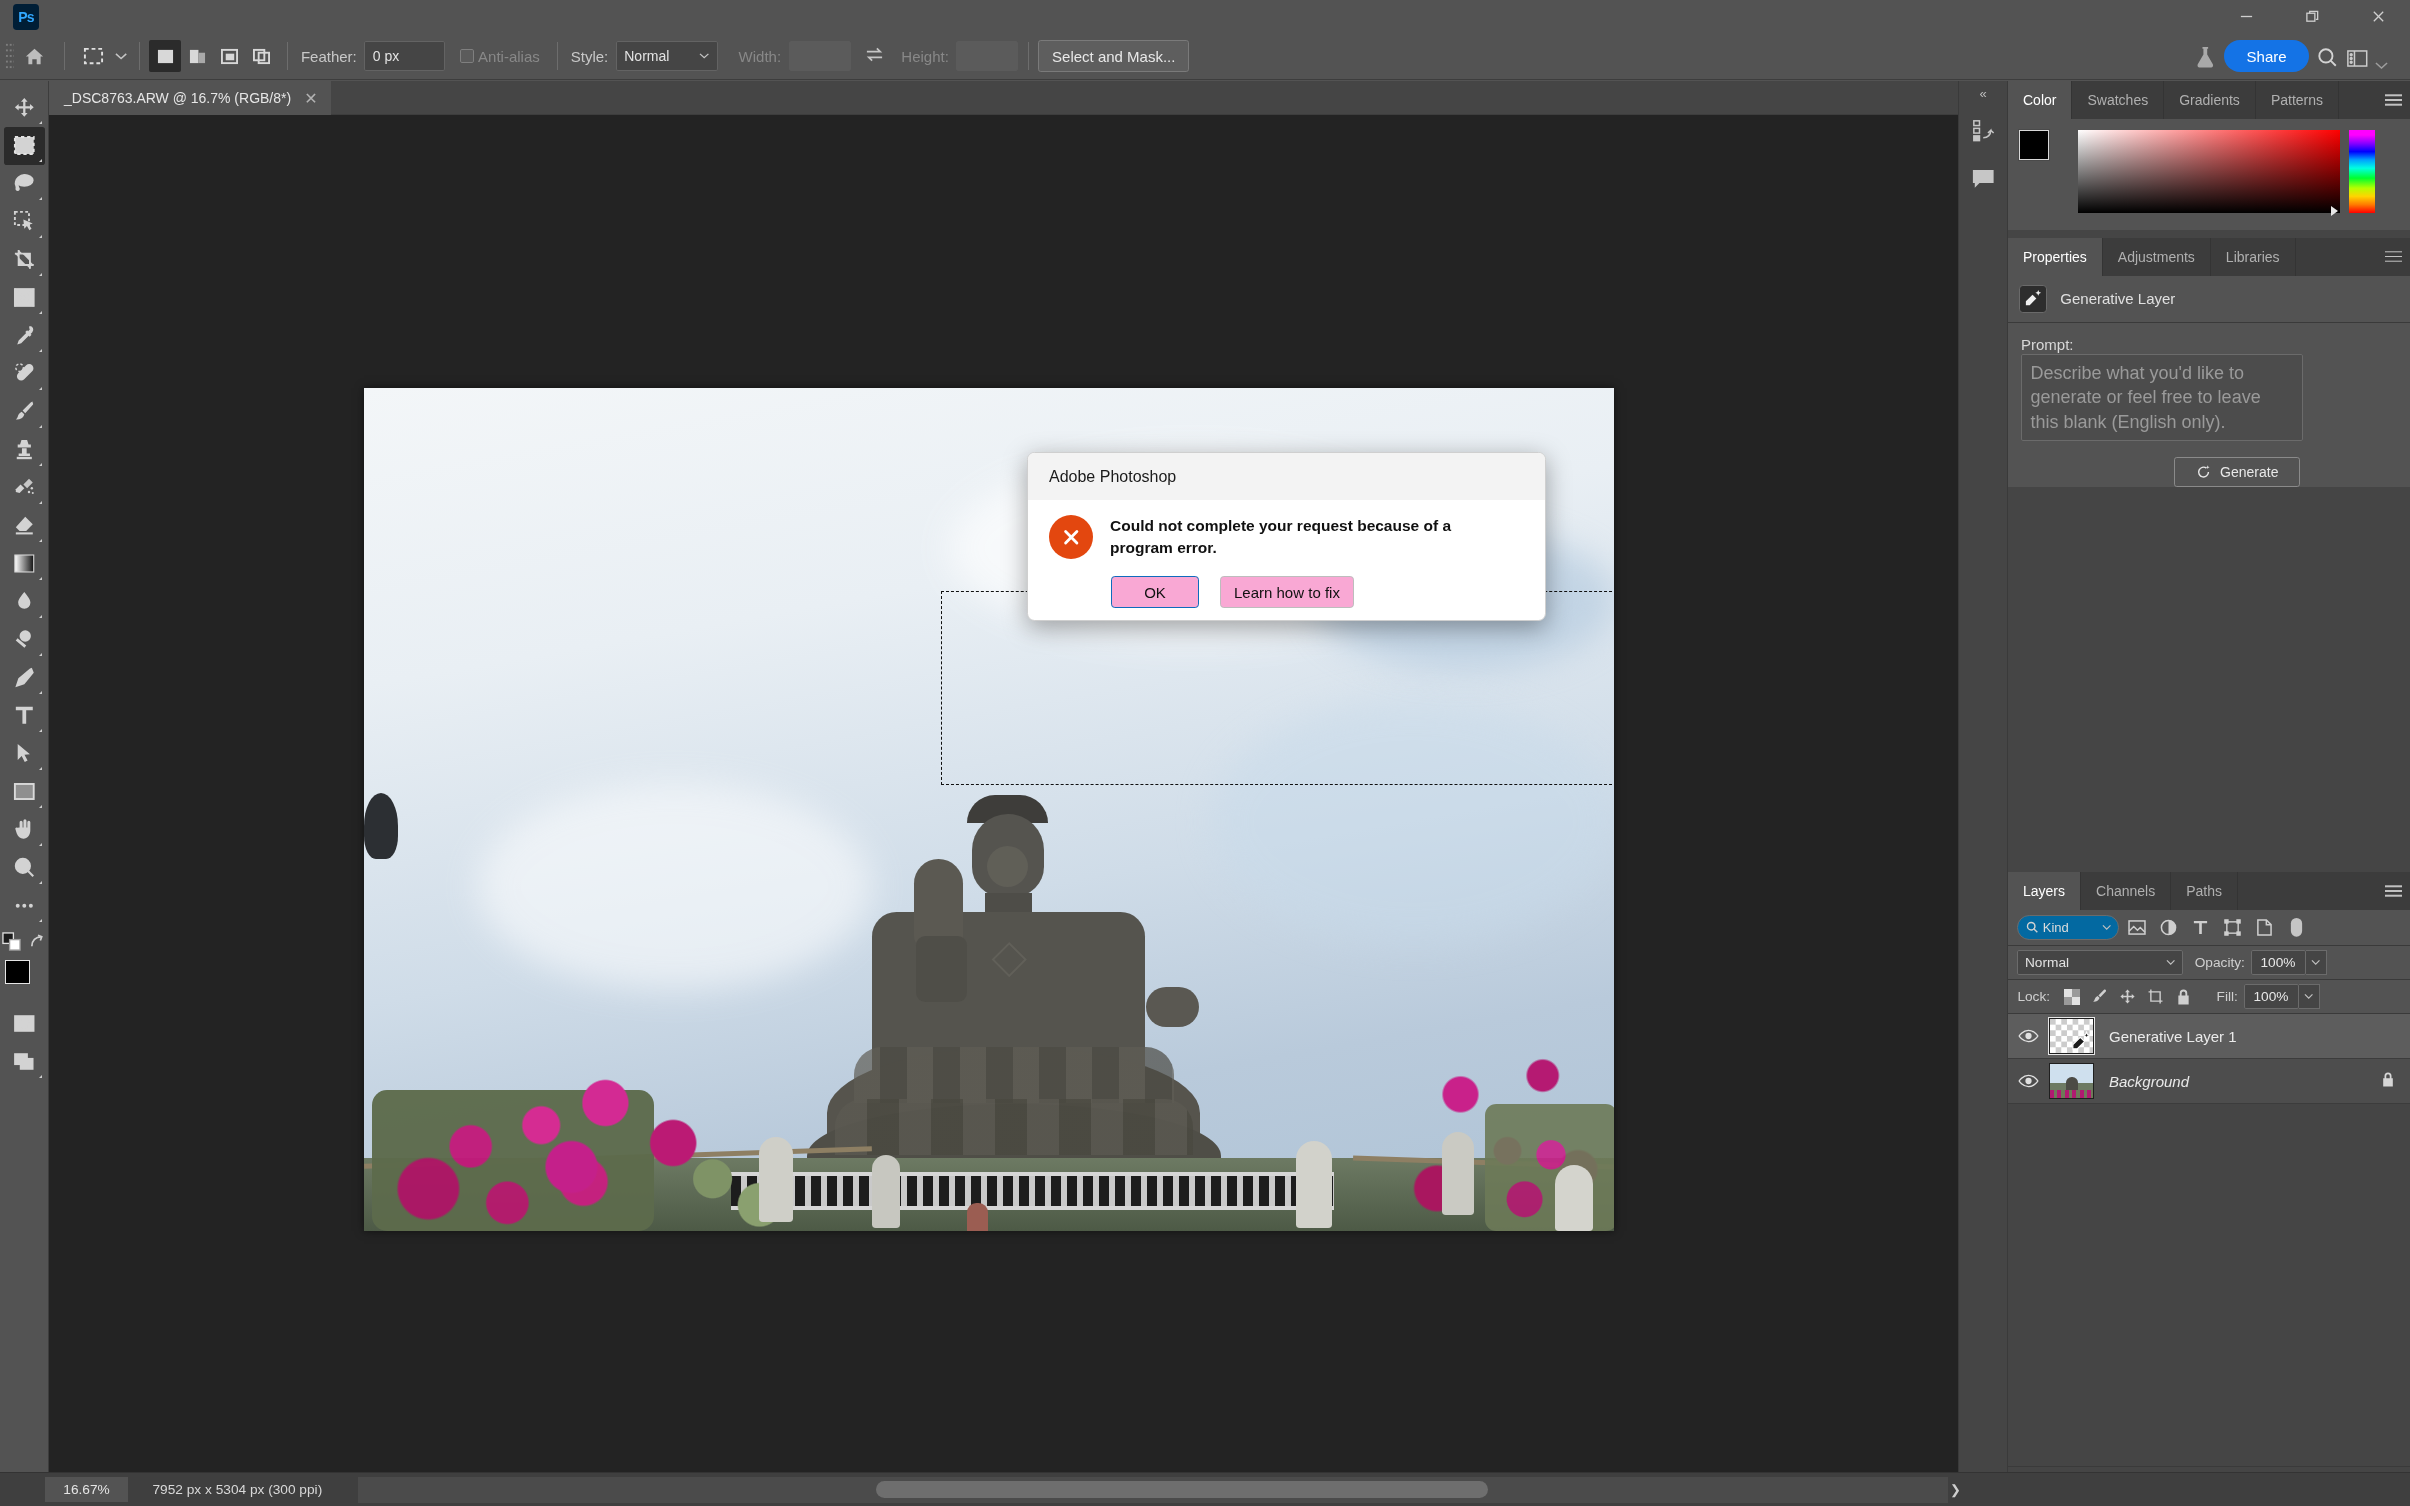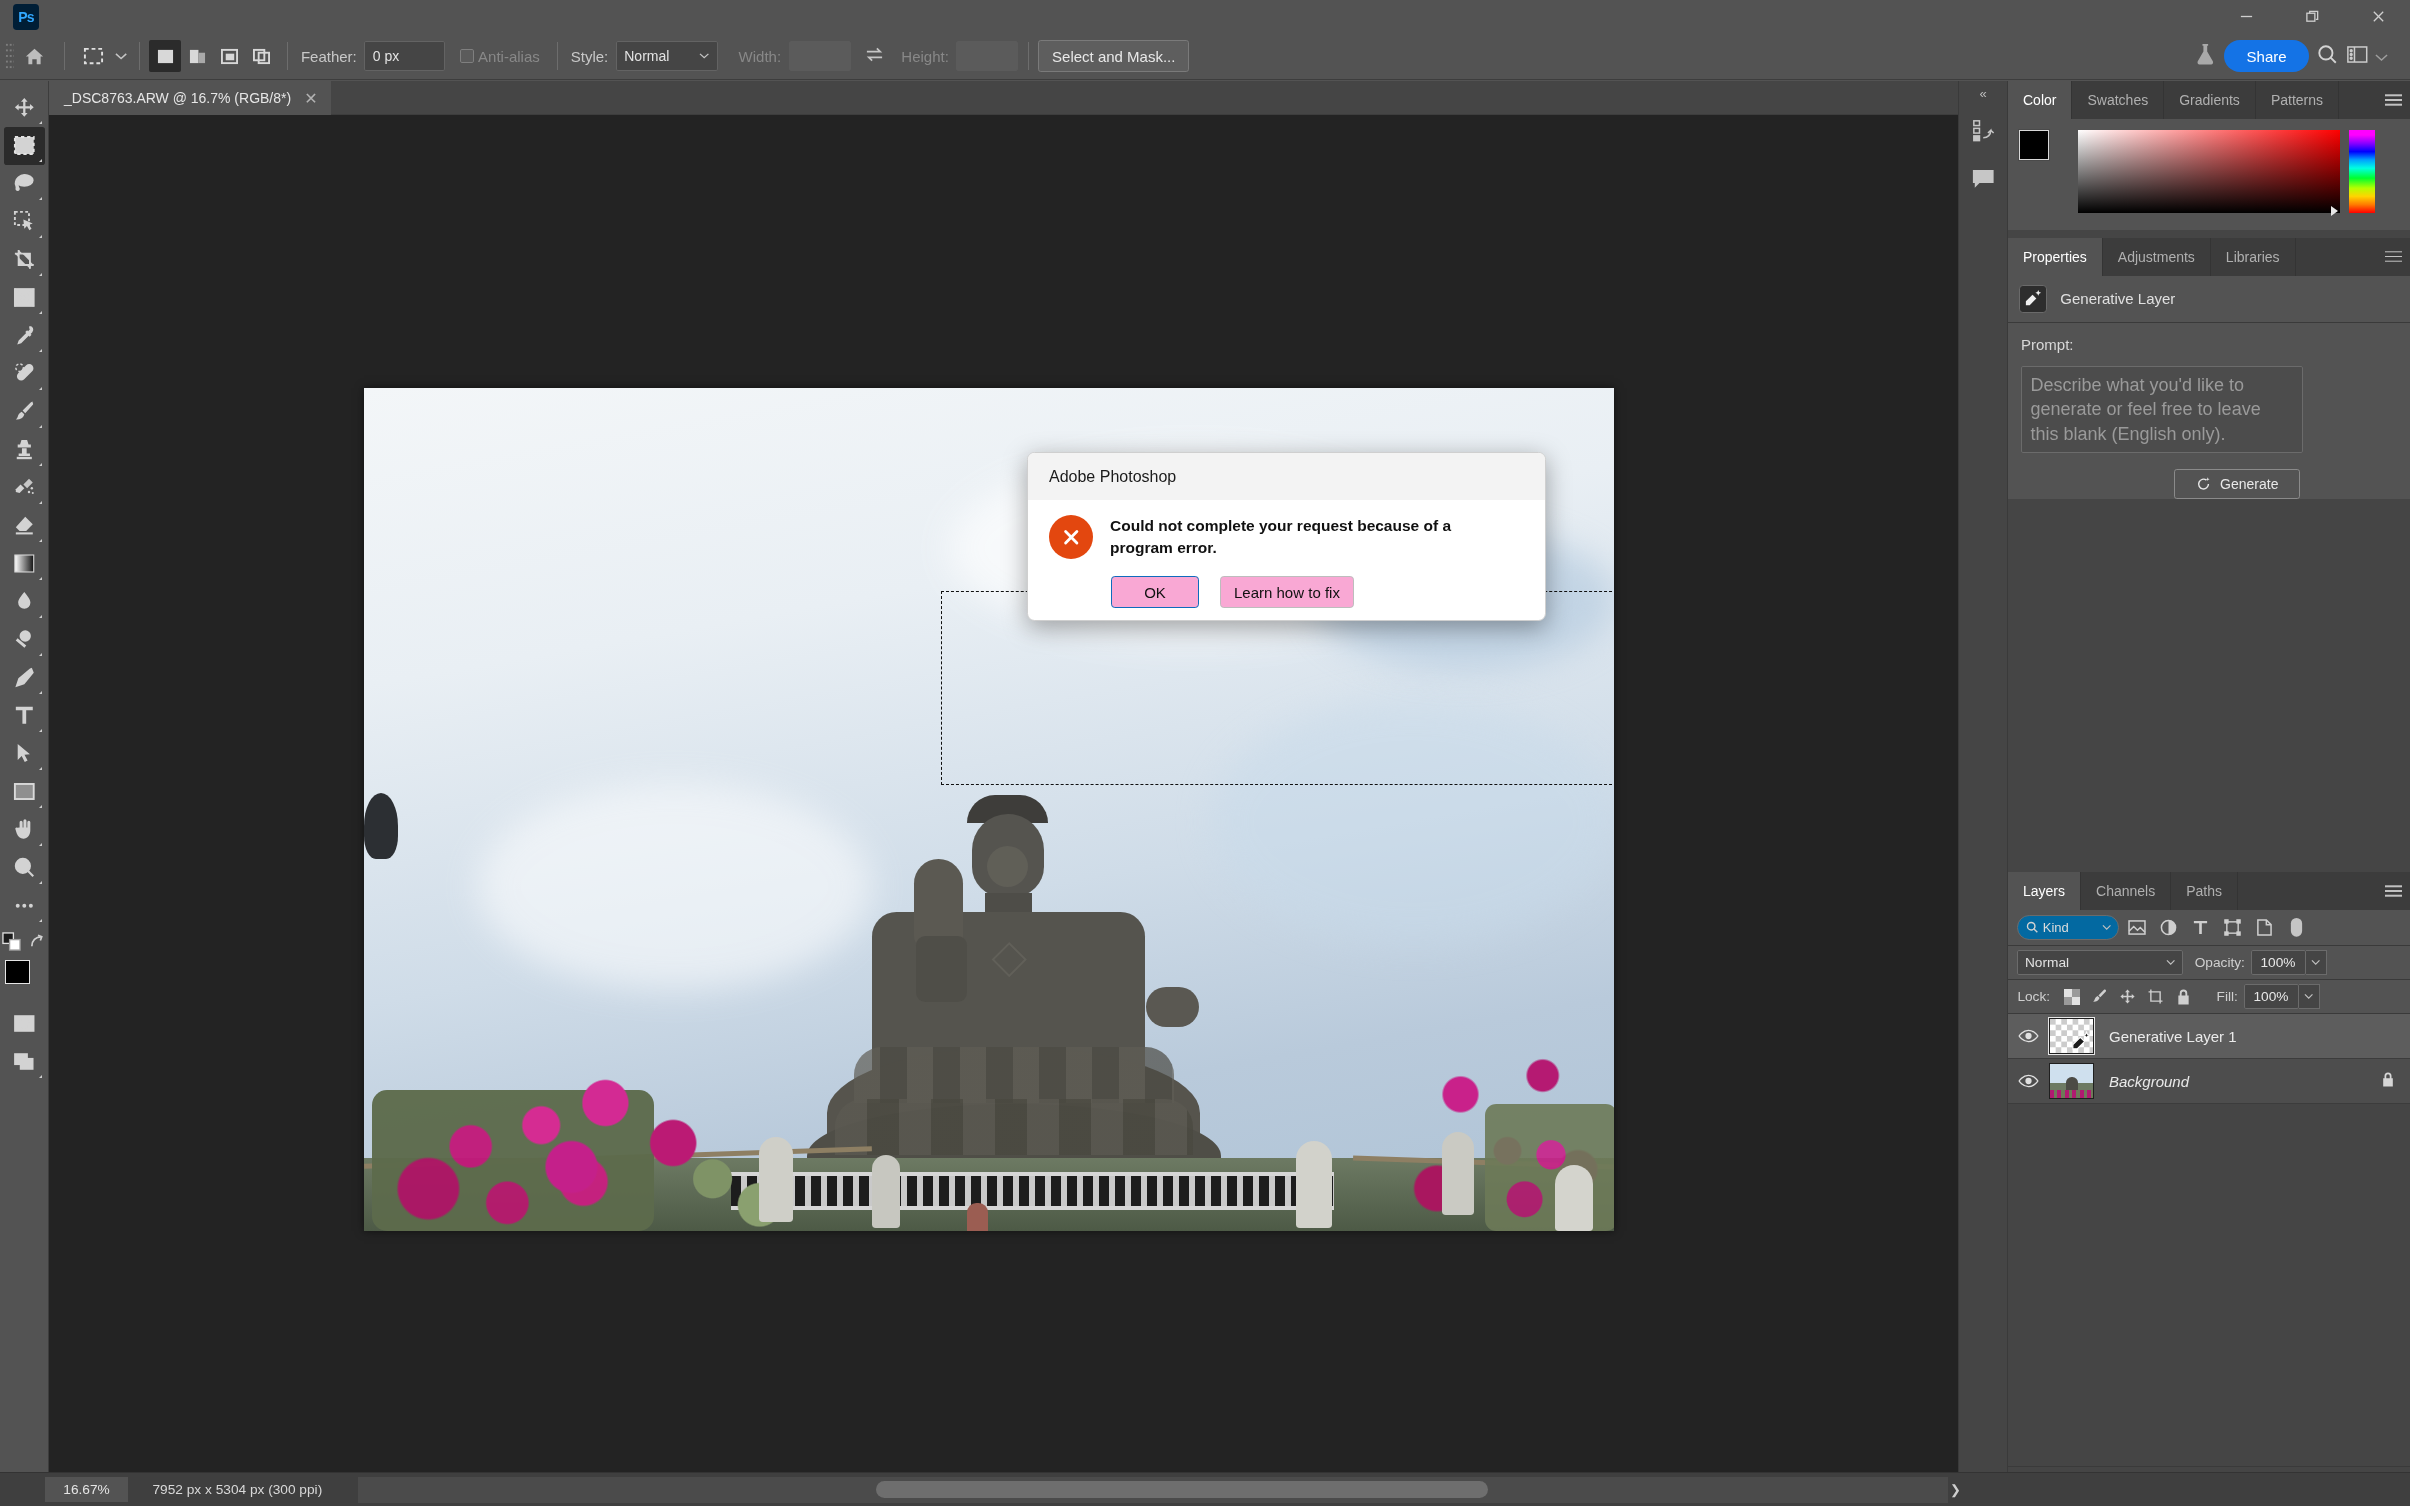--- a/index.html
+++ b/index.html
@@ -97,21 +97,21 @@
                         linear-gradient(to right, #fff 0%, #ff0000 100%); }
   #cp-hue{ width:26px; height:83px; margin-left:9.4px;
            background:linear-gradient(to bottom,#ff00ff 0%,#ff00ff 6%,#8b00ff 16%,#0000ff 26%,#00a2ff 36%,#00ffe1 46%,#00ff2f 58%,#b5ff00 70%,#ffd400 80%,#ff7a00 90%,#ff0000 100%); }
   #cp-hue-mark{ position:absolute; width:0;height:0;border-top:5.6px solid transparent;border-bottom:5.6px solid transparent;border-left:7.5px solid #e8e8e8; }
 
   
   #proprow{ display:flex; align-items:center; height:47px; padding-left:11.3px; border-bottom:0.9px solid #3a3a3a; background:#535353;}
   #propicon{ width:28px;height:28px;background:#2d2d2d;border:0.9px solid #6a6a6a;border-radius:3.8px;display:flex;align-items:center;justify-content:center;}
   #proplabel{ margin-left:13px; font-size:15px; color:#e0e0e0; }
   #propbody{ padding:13px 17px 0 13px; background:#535353; }
-  .plabel{ font-size:15px; color:#d8d8d8; margin-bottom:13px; }
+  .plabel{ font-size:15px; color:#d8d8d8; margin-bottom:1px; }
   #prompt-box{ width:282px; height:87px; background:#4c4c4c; border:0.9px solid #6b6b6b; border-radius:1.9px; padding:6.6px 8.5px;
                font-size:18px; color:#9a9a9a; line-height:1.35; }
   #generate-btn{ margin:16px 0 0 153px; width:126px; height:30px; background:#535353; border:0.9px solid #8a8a8a; border-radius:2.8px;
                  display:flex; align-items:center; justify-content:center; gap:8.5px; font-size:14px; color:#e8e8e8; }
 
   
   #layerspanel{ position:absolute; left:0; right:0; top:791px; bottom:0; background:#454545; }
   #filterrow{ display:flex; align-items:center; height:36px; padding:0 9.4px; background:#535353; border-bottom:0.9px solid #3a3a3a; gap:3.8px;}
   #kindsel{ width:102px;height:24.5px;background:#0369a1;border:0.9px solid #6b6b6b;border-radius:12.2px;display:flex;align-items:center;
             padding:0 7.5px; font-size:13px; color:#dcdcdc; gap:4.7px; }
@@ -255,21 +255,21 @@
       </svg>
   </div>
   <div style="width:13px"></div>
   <div class="ob-label dim">Height:</div>
   <div class="ob-field dim" style="width:62px"></div>
 
   <div class="ob-sep"></div>
   <div class="btn-outline">Select and Mask...</div>
 
   <div style="flex:1"></div>
-  <div style="display:flex;align-items:center;gap:7px;margin-right:22.6px">
+  <div style="display:flex;align-items:flex-end;gap:7px;margin-right:22.6px">
     <div>
       <svg width="22.6" height="24.5" viewBox="0 0 24 26" fill="#a9a9a9">
           <path d="M9 2h6v2h-1v6.2l6 10.3c.8 1.4-.2 3.5-1.8 3.5H5.8c-1.6 0-2.6-2.1-1.8-3.5L10 10.2V4H9z"></path>
         </svg>
     </div>
     <div id="share-btn">Share</div>
     <div>
       <svg width="22.6" height="22.6" viewBox="0 0 24 24" fill="none" stroke="#d3d3d3" stroke-width="2">
           <circle cx="10.5" cy="10.5" r="7"></circle>
           <line x1="15.6" y1="15.6" x2="21" y2="21"></line>

